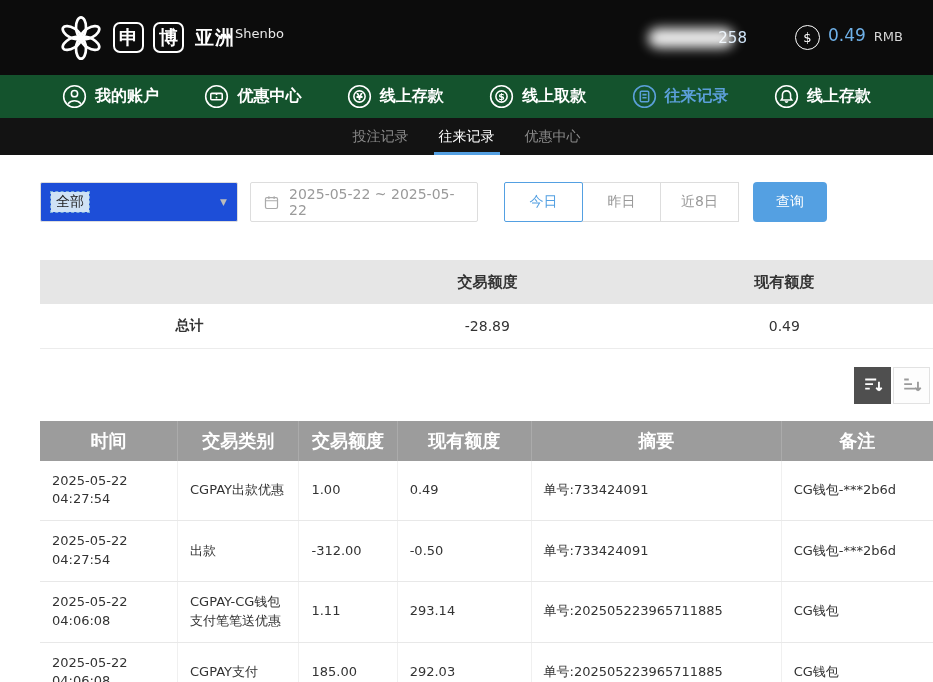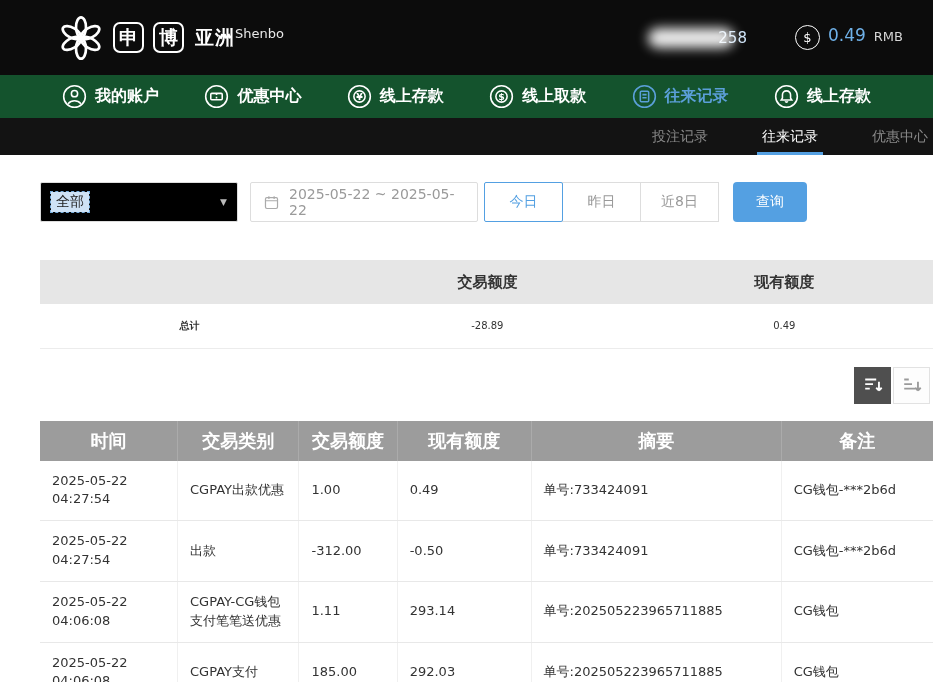--- a/index.html
+++ b/index.html
@@ -22,43 +22,43 @@
   .bal-val{color:#6fb1e8;font-size:17px}
   .bal-cur{color:#d5d5d5;font-size:13px}
 
   
   .mainnav{height:43px;background:#14532d;display:flex;align-items:center;justify-content:space-between;padding:16px 62px}
   .nav-item{display:flex;align-items:center;gap:8px;color:#fff;font-size:16px;font-weight:bold;cursor:pointer;white-space:nowrap}
   .nav-item svg{width:25px;height:25px;flex:none}
   .nav-item.active{color:#5b9fd8}
 
   
-  .subnav{height:37px;background:#131313;display:flex;justify-content:flex-end;gap:44px}
+  .subnav{height:37px;background:#131313;display:flex;justify-content:center;gap:20px}
   .subtab{color:#8a8a8a;font-size:14px;display:flex;align-items:center;padding:0 5px;position:relative;cursor:pointer}
   .subtab.active{color:#fff}
   .subtab.active::after{content:"";position:absolute;left:0;right:0;bottom:0;height:3px;background:#54a0e2}
 
   
   .content{padding:27px 0 0 40px}
   .filters{display:flex;height:40px;align-items:stretch}
-  .select{width:198px;border:1px solid #ddd;border-radius:2px;display:flex;align-items:center;justify-content:space-between;padding:8px 10px;cursor:pointer;background:#000000}
+  .select{width:198px;border:1px solid #ddd;border-radius:2px;display:flex;align-items:center;justify-content:space-between;padding:8px 10px;cursor:pointer;background:#1d4ed8}
   .sel-val{background:#cfe2f5;outline:1px dashed #79aedd;padding:1px 5px;font-size:14px;color:#222}
   .caret{color:#bbb;font-size:9px}
   .datebox{width:228px;border:1px solid #ddd;border-radius:2px;display:flex;align-items:center;gap:9px;padding:0 12px;margin-left:12px;color:#9a9a9a;font-size:14px;cursor:pointer;background:#fff}
   .datebox svg{width:17px;height:17px;flex:none}
-  .btn-group{display:flex;margin-left:6px}
+  .btn-group{display:flex;margin-left:26px}
   .qbtn{width:79px;border:1px solid #ddd;background:#fff;color:#999;font-size:14px;margin-left:-1px;cursor:pointer;font-family:inherit}
   .qbtn:first-child{margin-left:0}
   .qbtn.active{color:#54a0e2;border-color:#54a0e2;position:relative;z-index:1;border-radius:2px}
   .query{width:74px;margin-left:14px;background:#54a0e2;border:none;border-radius:4px;color:#fff;font-size:14px;cursor:pointer;font-family:Liberation Mono, monospace}
 
   
   .summary{margin-top:38px;width:100%;border-collapse:collapse}
   .summary th{background:#e6e6e6;height:44px;font-size:15px;color:#333;font-weight:bold;text-align:center}
-  .summary td{height:44px;text-align:center;font-size:10px;color:#333;border-bottom:1px solid #ececec;background:#fff}
+  .summary td{height:44px;text-align:center;font-size:14px;color:#333;border-bottom:1px solid #ececec;background:#fff}
   .summary td.total{font-weight:bold}
 
   
   .sort-row{display:flex;justify-content:flex-end;gap:2px;margin-top:18px;padding-right:3px}
   .sort-btn{width:37px;height:37px;display:flex;align-items:center;justify-content:center;cursor:pointer;background:#4f4f4f;border:1px solid #4f4f4f}
   .sort-btn.light{background:#fdfdfd;border:1px solid #e2e2e2}
   .sort-btn svg{width:22px;height:22px}
 
   
   .records{width:100%;border-collapse:collapse;margin-top:17px;table-layout:fixed}

